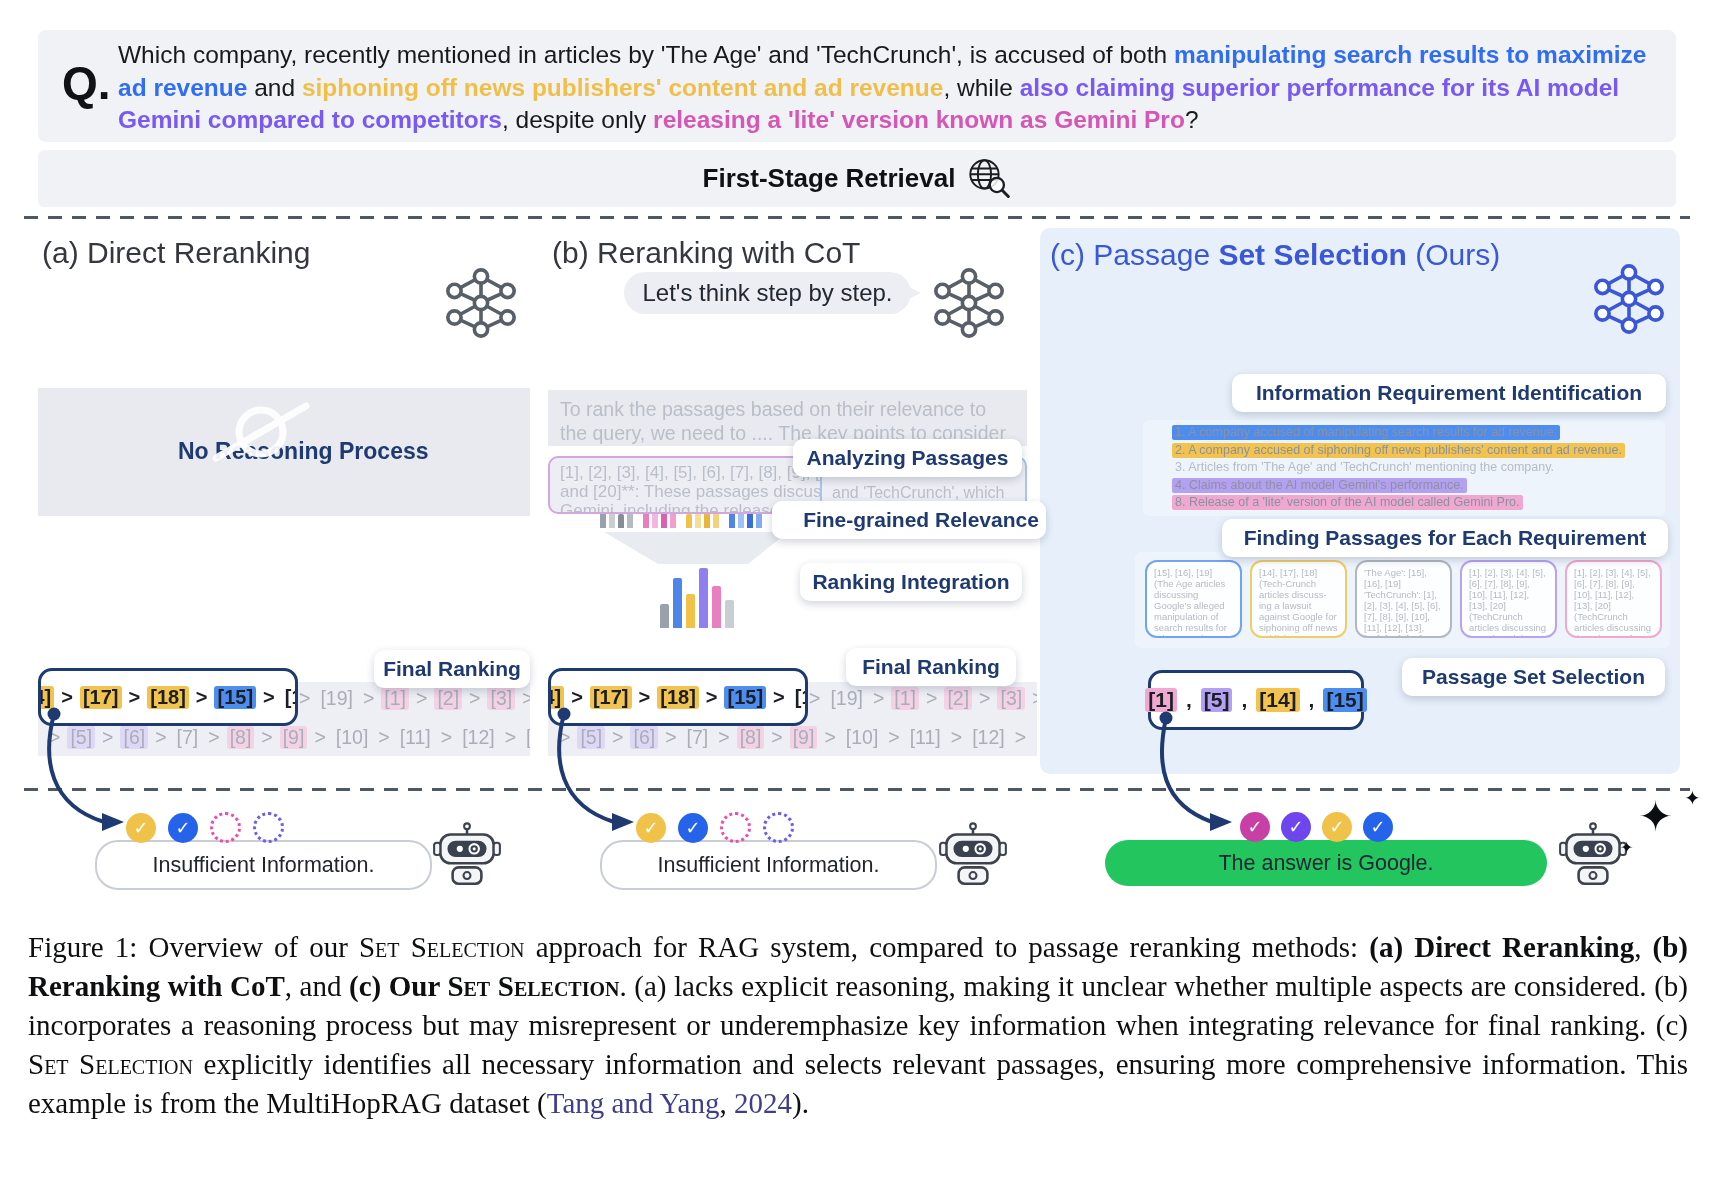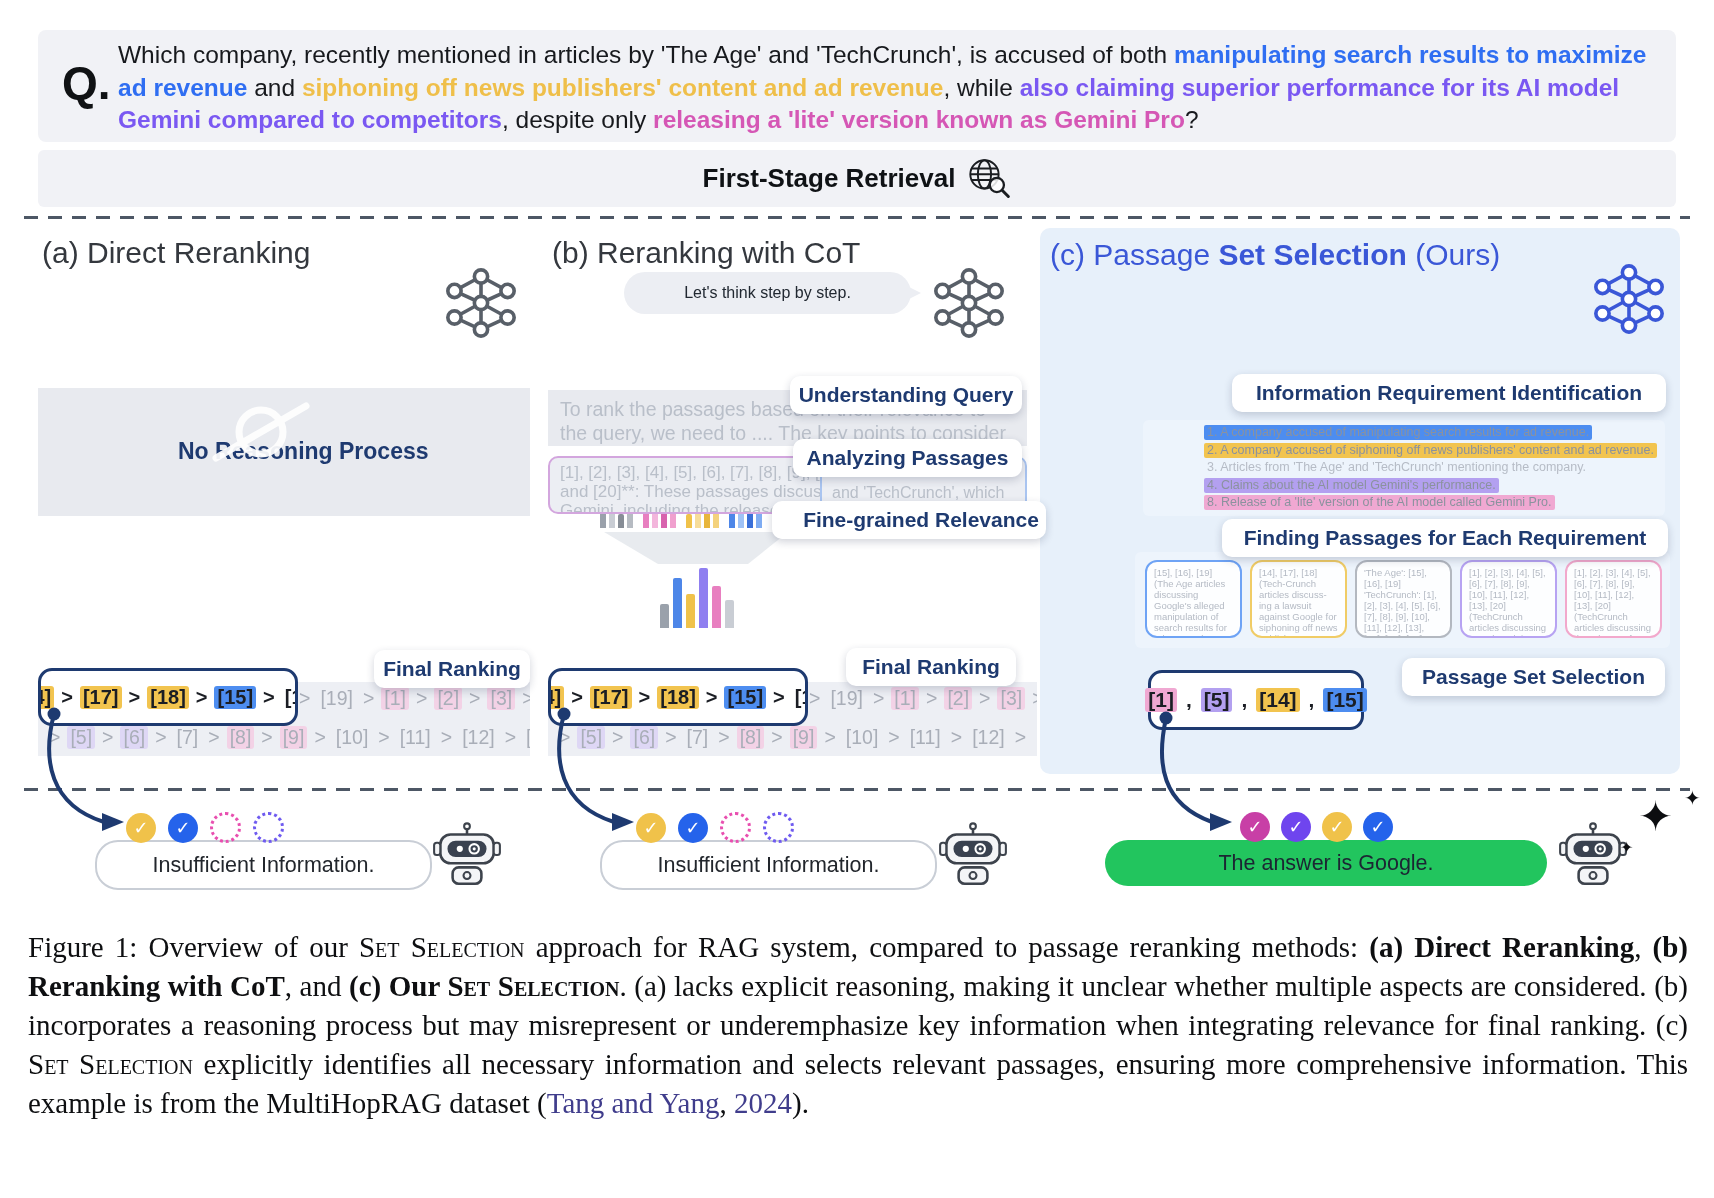--- a/index.html
+++ b/index.html
@@ -44,21 +44,21 @@
 
   .pb-grey1 { left:548px; top:390px; width:479px; height:56px; padding:7px 12px; box-sizing:border-box;
     font-size:19.5px; line-height:24px; z-index:1; }
   .pb-box2 { left:548px; top:456px; width:446px; height:58px; border:2.5px solid #d3a6de; border-radius:10px;
     background:#eceef3; padding:5px 10px; box-sizing:border-box; font-size:17px; line-height:19px; z-index:1; }
   .pb-box3 { left:820px; top:456px; width:207px; height:58px; border:2.5px solid #a9c4f0; border-radius:10px;
     background:#eceef3; padding:26px 10px 5px; box-sizing:border-box; font-size:16px; line-height:18px; z-index:1; }
 
   
   .think-bubble { left:624px; top:272px; width:287px; height:42px; background:#eceef3; border-radius:21px;
-    display:flex; align-items:center; justify-content:center; font-size:16px; color:#212831; font-weight:500; }
+    display:flex; align-items:center; justify-content:center; font-size:24px; color:#212831; font-weight:500; }
   .think-bubble::after { content:''; position:absolute; right:-10px; top:14px;
     border-left:14px solid #eceef3; border-top:7px solid transparent; border-bottom:7px solid transparent; }
 
   
   .cluster-row { left:600px; top:492px; display:flex; gap:10px; align-items:flex-end; }
   .cluster { display:flex; gap:3px; align-items:flex-end; }
   .cluster div { width:6px; border-radius:2px 2px 0 0; }
   .fan { left:598px; top:530px; }
   .big-chart { left:660px; top:556px; width:96px; height:72px; display:flex; align-items:flex-end; gap:4px; }
   .big-chart div { width:9px; border-radius:2px 2px 0 0; }
@@ -78,21 +78,21 @@
   .pb-row2 { left:554px; top:719px; width:483px; height:36px; }
   .rtoken { display:inline-block; margin:0 2px; padding:0 3px; border-radius:3px; }
   .rank-box .rtoken { font-size:20px; font-weight:600; color:#1b1e24; }
   .sel-box { left:1148px; top:670px; width:210px; height:54px; background:#fff; border:3px solid #1e3a70;
     border-radius:14px; display:flex; align-items:center; justify-content:center; z-index:3; }
   .sel-box .rtoken { font-size:21px; font-weight:600; color:#1b1e24; margin:0 3px; }
 
   
   .pc-bg { left:1040px; top:228px; width:640px; height:546px; background:#e7f0fa; border-radius:10px; z-index:0; }
   .pc-reqbox { left:1143px; top:420px; width:522px; height:96px; background:#edf4fc; border-radius:6px; z-index:1; }
-  .pc-reqs { left:1172px; top:425px; z-index:2;margin-left:32px; }
+  .pc-reqs { left:1172px; top:425px; z-index:2; }
   .req-line { font-size:12.5px; line-height:15px; white-space:nowrap; margin-bottom:2.5px; }
   .req-line span { display:inline-block; padding:0 3px; border-radius:2px; color:#8b929e; }
   .req-plain span { color:#b6bcc6; }
   .pc-cardzone { left:1135px; top:552px; width:535px; height:96px; background:#edf4fc; border-radius:6px; z-index:1; }
   .pc-cards { left:1145px; top:560px; display:flex; gap:8px; z-index:2; }
   .pcard { width:97px; height:78px; box-sizing:border-box; background:#fdfeff; border:2.5px solid #ccc;
     border-radius:12px; padding:5px 7px; font-size:9.5px; line-height:11px; color:#b4bac4; overflow:hidden; }
 
   
   .icons-row { display:flex; gap:12px; align-items:center; z-index:4; }
@@ -268,23 +268,23 @@
         <circle cx="34" cy="34" r="5.5" fill="#fff"></circle>
         <circle cx="34" cy="56" r="5.5" fill="#fff"></circle>
         <circle cx="56" cy="24" r="5.5" fill="#fff"></circle>
         <circle cx="56" cy="46" r="5.5" fill="#fff"></circle>
       </svg></div>
 
   <div class="abs grey-box snippet pb-grey1">To rank the passages based on their relevance to the query, we need to .... The key points to consider are...</div>
   <div class="abs snippet pb-box2">[1], [2], [3], [4], [5], [6], [7], [8], [9], [10], [11], [12], [13], and [20]**: These passages discuss Google's AI model Gemini, including the release...</div>
   <div class="abs snippet pb-box3">and 'TechCrunch', which are the ....</div>
 
-  <div class="pill" style="left:790px; top:376px; width:232px; height:38px;">Understanding Query</div>
   <div class="pill" style="left:793px; top:439px; width:229px; height:38px;text-align:center;">Analyzing Passages</div>
   <div class="pill" style="left:772px; top:501px; width:250px; height:38px;padding-left:24px;">Fine-grained Relevance</div>
+  <div class="pill" style="left:800px; top:563px; width:222px; height:38px;">Ranking Integration</div>
   <div class="pill" style="left:846px; top:648px; width:170px; height:38px;">Final Ranking</div>
 
   <svg class="abs fan" width="200" height="36" viewBox="0 0 200 36">
     <polygon points="6,2 190,2 150,34 60,34" fill="#d6dae1" opacity="0.55"></polygon>
   </svg>
   <div class="abs cluster-row" id="b-clusters">
       <div class="cluster">
         <div style="height: 20px; background: rgb(154, 161, 171);"></div>
         <div style="height: 30px; background: rgb(201, 205, 212);"></div>
         <div style="height: 14px; background: rgb(135, 141, 150);"></div>

